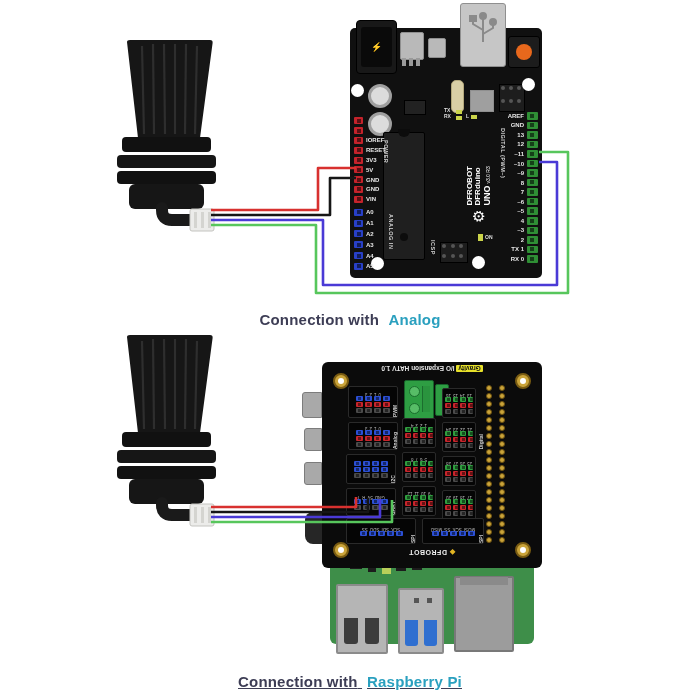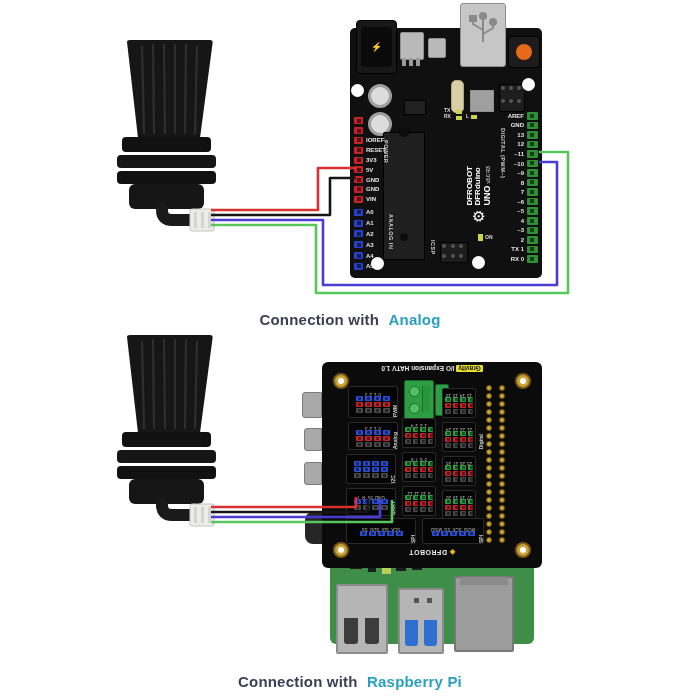--- a/index.html
+++ b/index.html
@@ -731,21 +731,21 @@
         <div class="gpiohole"></div>
         <div class="gpiohole"></div>
       </div>
 
   <div class="abs rot180" style="left:60px;top:186px;width:100px;text-align:center;color:#efefef;font-size:7px;font-weight:bold;letter-spacing:.5px;">
     <span style="color:#e2b523;">◆</span>
     <span>DFROBOT</span>
   </div>
 </div>
 
-<div class="caption" style="top: 673px; color: rgb(61, 61, 85);">
+<div class="caption" style="top: 673px; color: rgb(61, 61, 85); text-decoration: underline;">
   <span>Connection with</span>
   <span class="hl" style="color: rgb(42, 160, 191);">Raspberry Pi</span>
 </div>
 
 <svg id="wires" width="700" height="700">
   <g fill="none" stroke-width="2.6" stroke-linejoin="round">
 
     <polyline points="211,225 316,225 316,293 568,293 568,152 539,152" stroke="#57c65c"></polyline>
     <polyline points="211,220 323,220 323,285 557,285 557,162 539,162" stroke="#4a3ad6"></polyline>
     <polyline points="211,215 330,215 330,178 356,178" stroke="#161616"></polyline>

